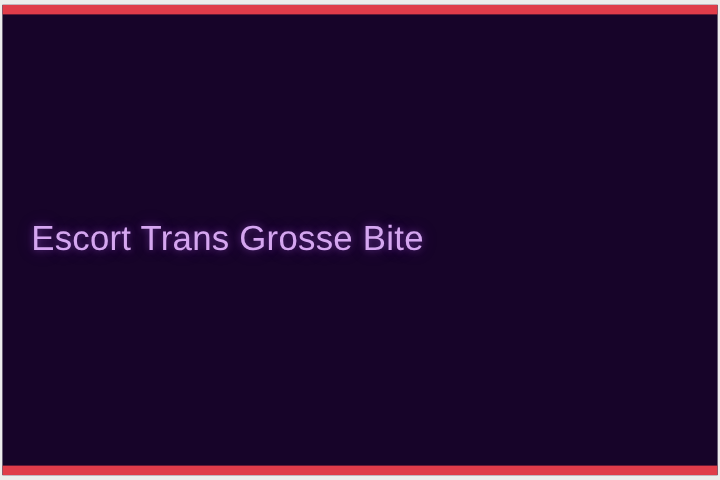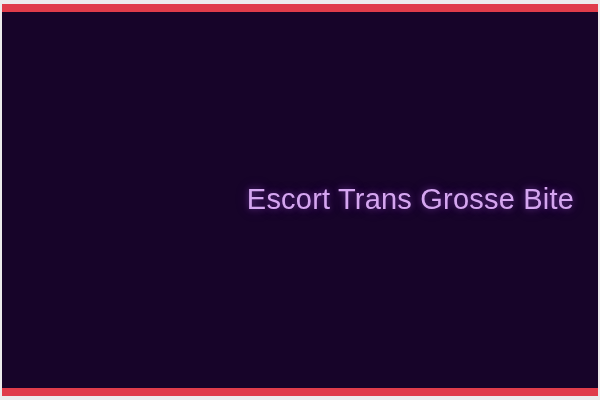--- a/index.html
+++ b/index.html
@@ -31,21 +31,21 @@
 
   
   .banner {
     position: relative;
     width: 100%;
     height: 100%;
     box-sizing: border-box;
     background: #170429;
     display: flex;
     align-items: center;
-    justify-content: flex-end;
+    justify-content: flex-start;
     overflow: hidden;
   }
 
   
   .accent-bar {
     position: absolute;
     left: 0;
     width: 100%;
     height: 8px;
     background: #e03c4a;

